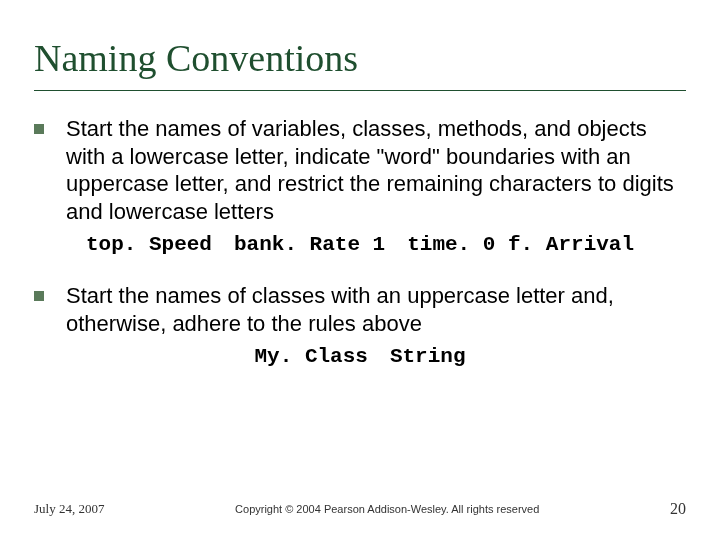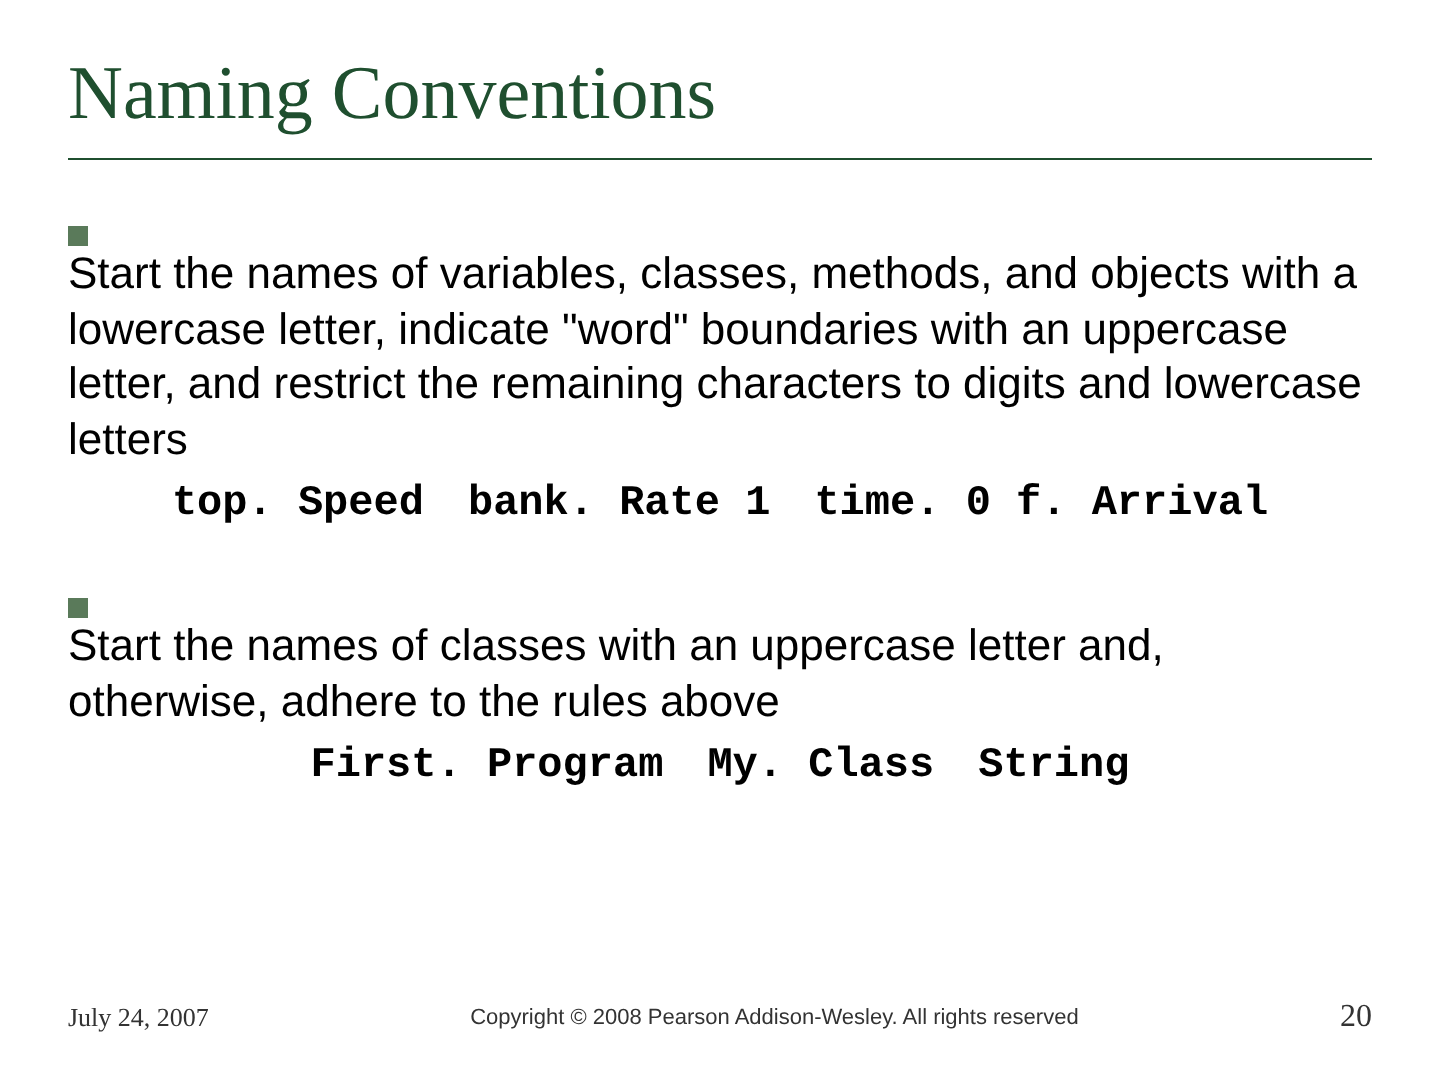--- a/index.html
+++ b/index.html
@@ -8,42 +8,41 @@
     width: 720px;
     height: 540px;
     background: #ffffff;
     font-family: Arial, Helvetica, sans-serif;
     color: #000;
     position: relative;
     overflow: hidden;
   }
   .slide {
     box-sizing: border-box;
-    padding: 25px 34px 20px 34px;
+    padding: 36px 34px 20px 34px;
     width: 720px;
     height: 540px;
     position: relative;
   }
   .title {
     font-family: "Times New Roman", Times, serif;
     font-size: 38px;
     color: #1f4f2f;
     margin: 0 0 10px 0;
     font-weight: 400;
   }
   .rule {
     border: none;
     border-top: 1.5px solid #1f4f2f;
     margin: 0 0 24px 0;
   }
   .bullet-item {
     display: flex;
     align-items: flex-start;
     margin-bottom: 8px;
-    flex-direction: column;
   }
   .bullet-square {
     width: 10px;
     height: 10px;
     background: #5a7a5a;
     margin-top: 9px;
     margin-right: 22px;
     flex-shrink: 0;
   }
   .bullet-text {
@@ -104,23 +103,22 @@
     <span>top. Speed</span>
     <span>bank. Rate 1</span>
     <span>time. 0 f. Arrival</span>
   </div>
 
   <div class="bullet-item">
     <div class="bullet-square"></div>
     <div class="bullet-text">Start the names of classes with an uppercase letter and, otherwise, adhere to the rules above</div>
   </div>
   <div class="code-line">
-    <span>First. Program</span>
     <span>My. Class</span>
     <span>String</span>
   </div>
 
   <div class="footer">
     <div class="footer-date">July 24, 2007</div>
-    <div class="footer-copy">Copyright © 2008 Pearson Addison-Wesley. All rights reserved</div>
+    <div class="footer-copy">Copyright © 2004 Pearson Addison-Wesley. All rights reserved</div>
     <div class="footer-page">20</div>
   </div>
 </div>
 
 </body></html>

